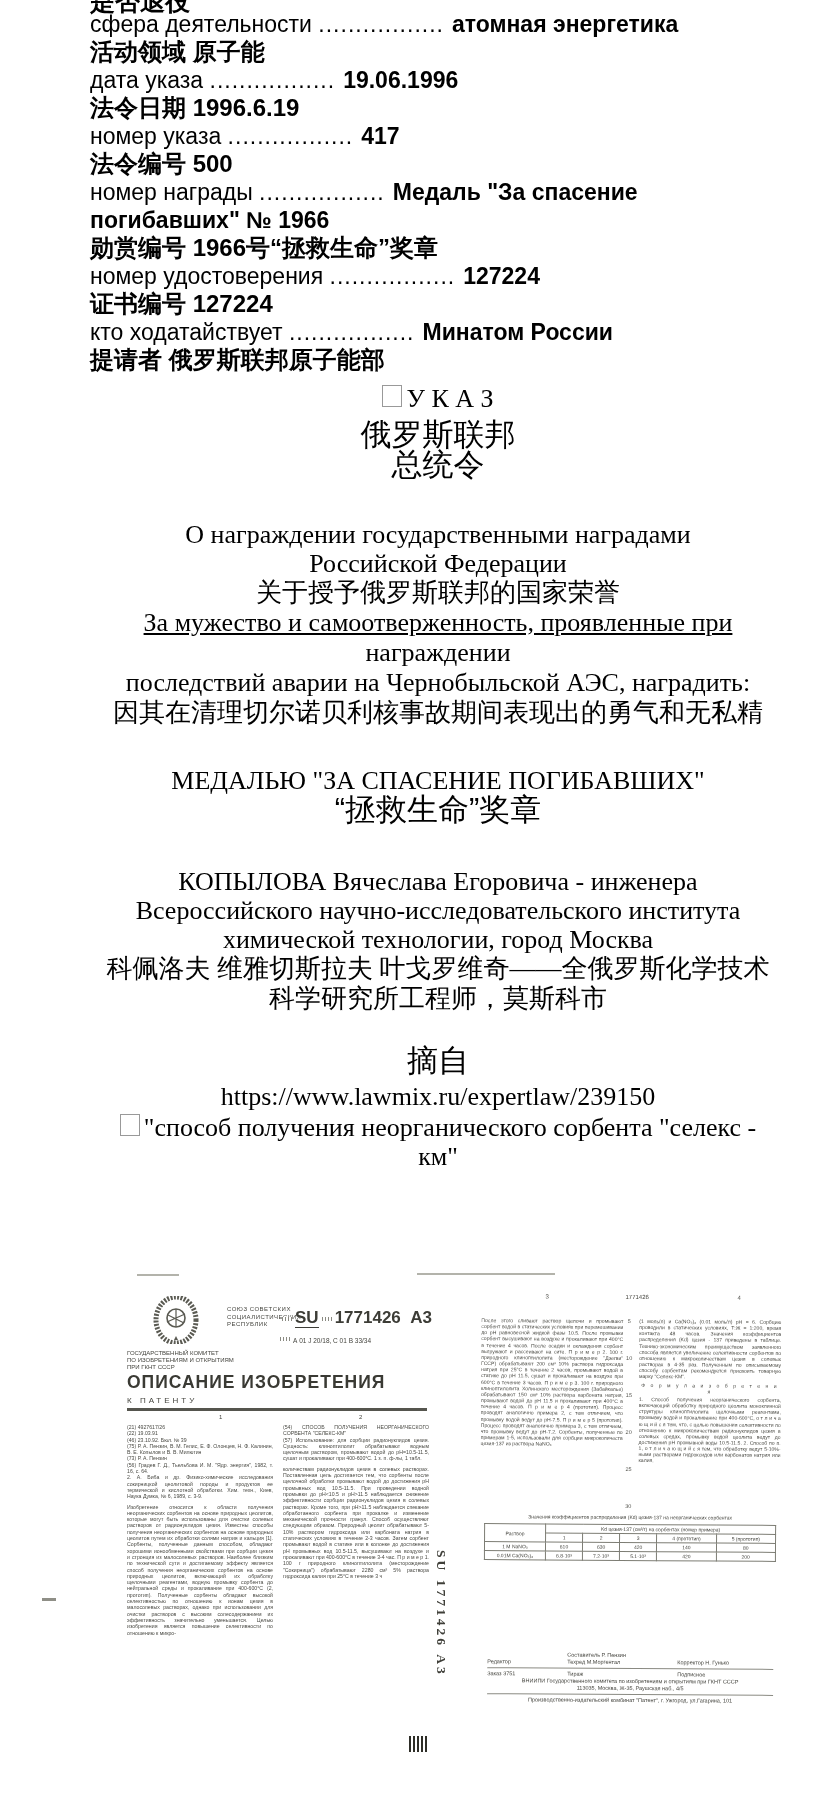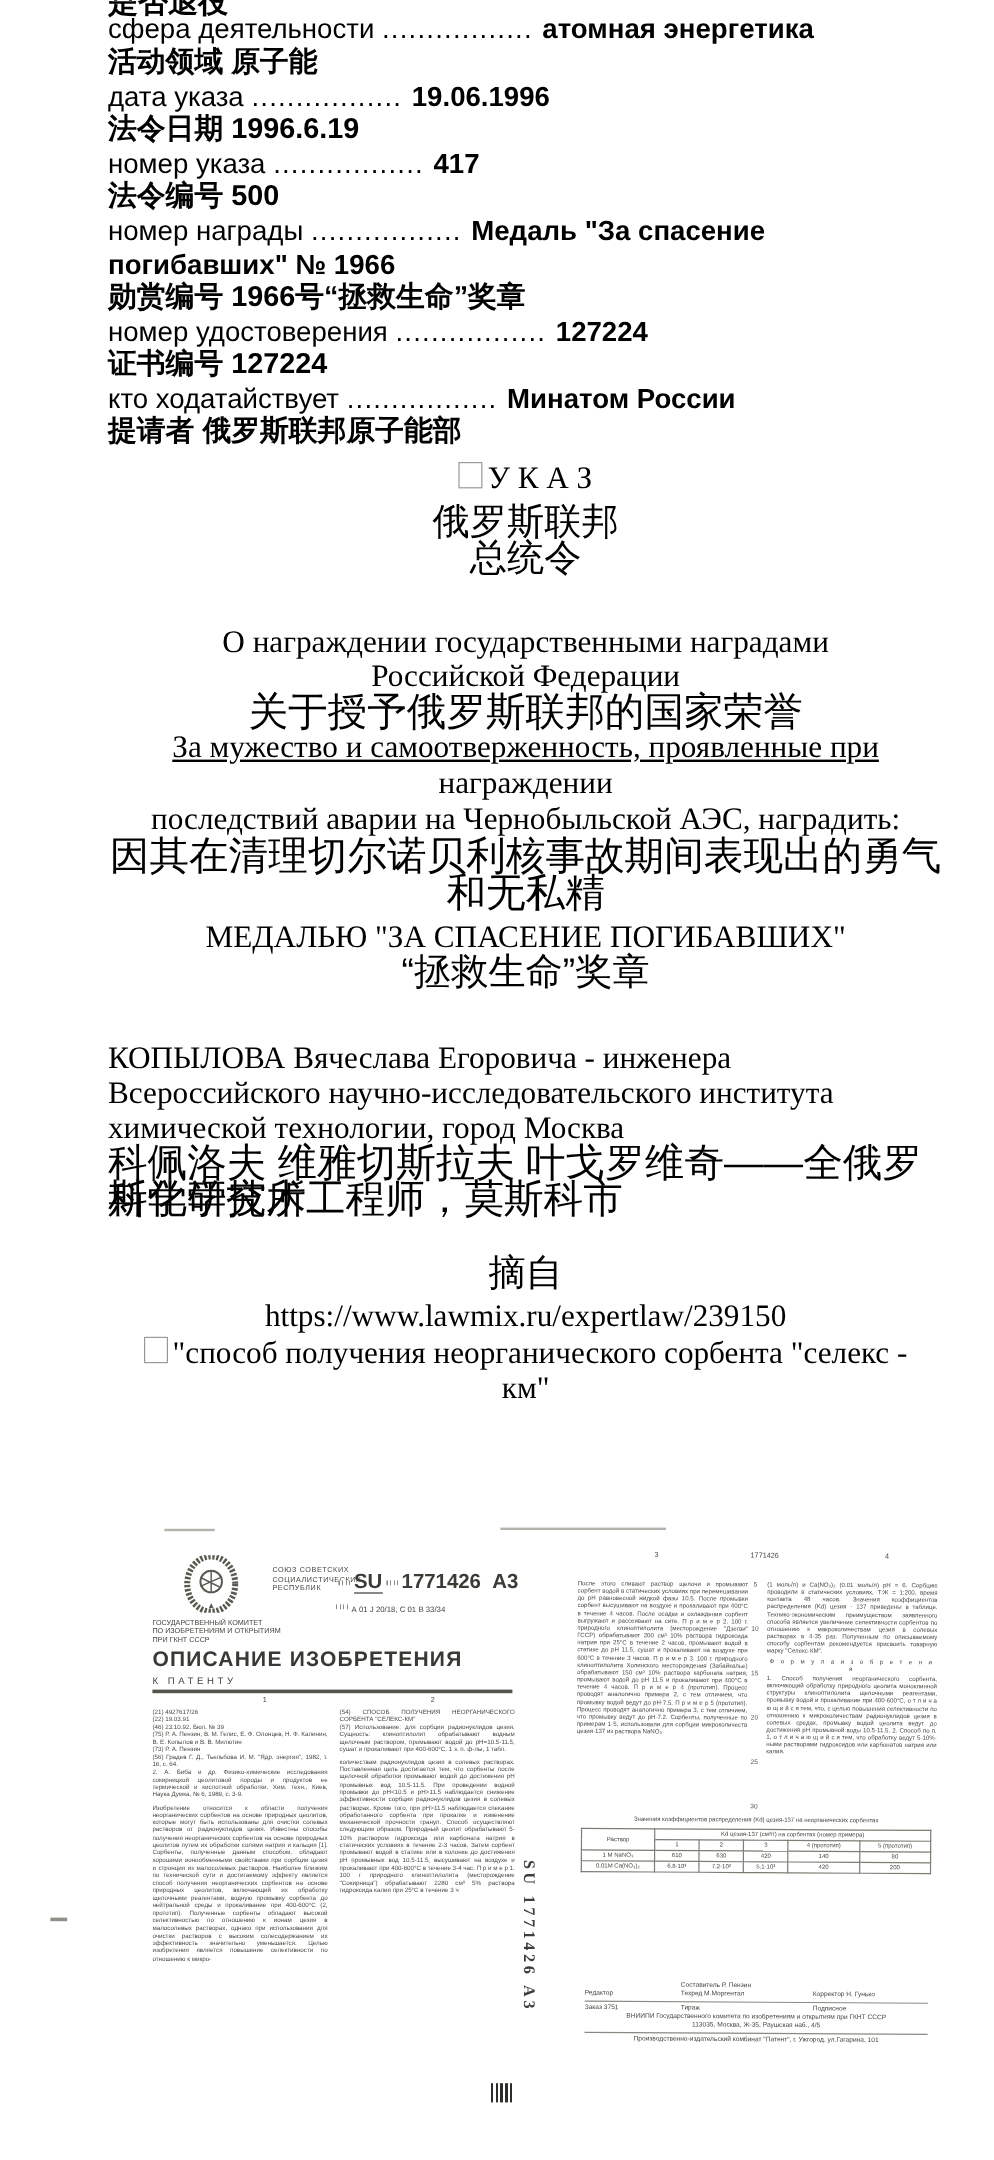--- a/index.html
+++ b/index.html
@@ -16,22 +16,22 @@
   .frow.zh{font-weight:bold;font-size:24px;}
 
   
   .decree{position:absolute;top:384px;left:90px;width:696px;text-align:center;
           font-family:"Liberation Serif",serif;}
   .decree .ln{height:30px;line-height:30px;font-size:26px;}
   .decree .ln.h28{height:28px;line-height:28px;}
   .decree .ln.h29{height:29px;line-height:29px;}
   .decree .ln.h31{height:31px;line-height:31px;}
   .decree .zh{font-family:"Liberation Sans",sans-serif;font-size:31px;}
-  .decree .zhbig{font-family:Liberation Sans, sans-serif;font-size:33px;}
-  .decree .left{text-align:left;}
+  .decree .zhbig{font-family:Liberation Serif, serif;font-size:26px;}
+  .decree .left{text-align:center;}
   .tofu{display:inline-block;width:18px;height:20px;border:1.5px solid #999;
         vertical-align:baseline;margin-right:4px;}
   .g6{margin-top:6px;} .g32{margin-top:32px;} .g38{text-decoration:underline;}
   .g39{margin-top:39px;} .g40{margin-top:40px;} .g42{margin-top:42px;}
 
   
   .scan{position:absolute;left:0;top:1262px;width:828px;height:538px;color:#45453f;margin-left:42px;}
   .artifact{position:absolute;background:#b3b3ab;height:2px;}
   .page{position:absolute;background:#fff;}
   .lpage{left:85px;top:26px;width:302px;height:512px;}

